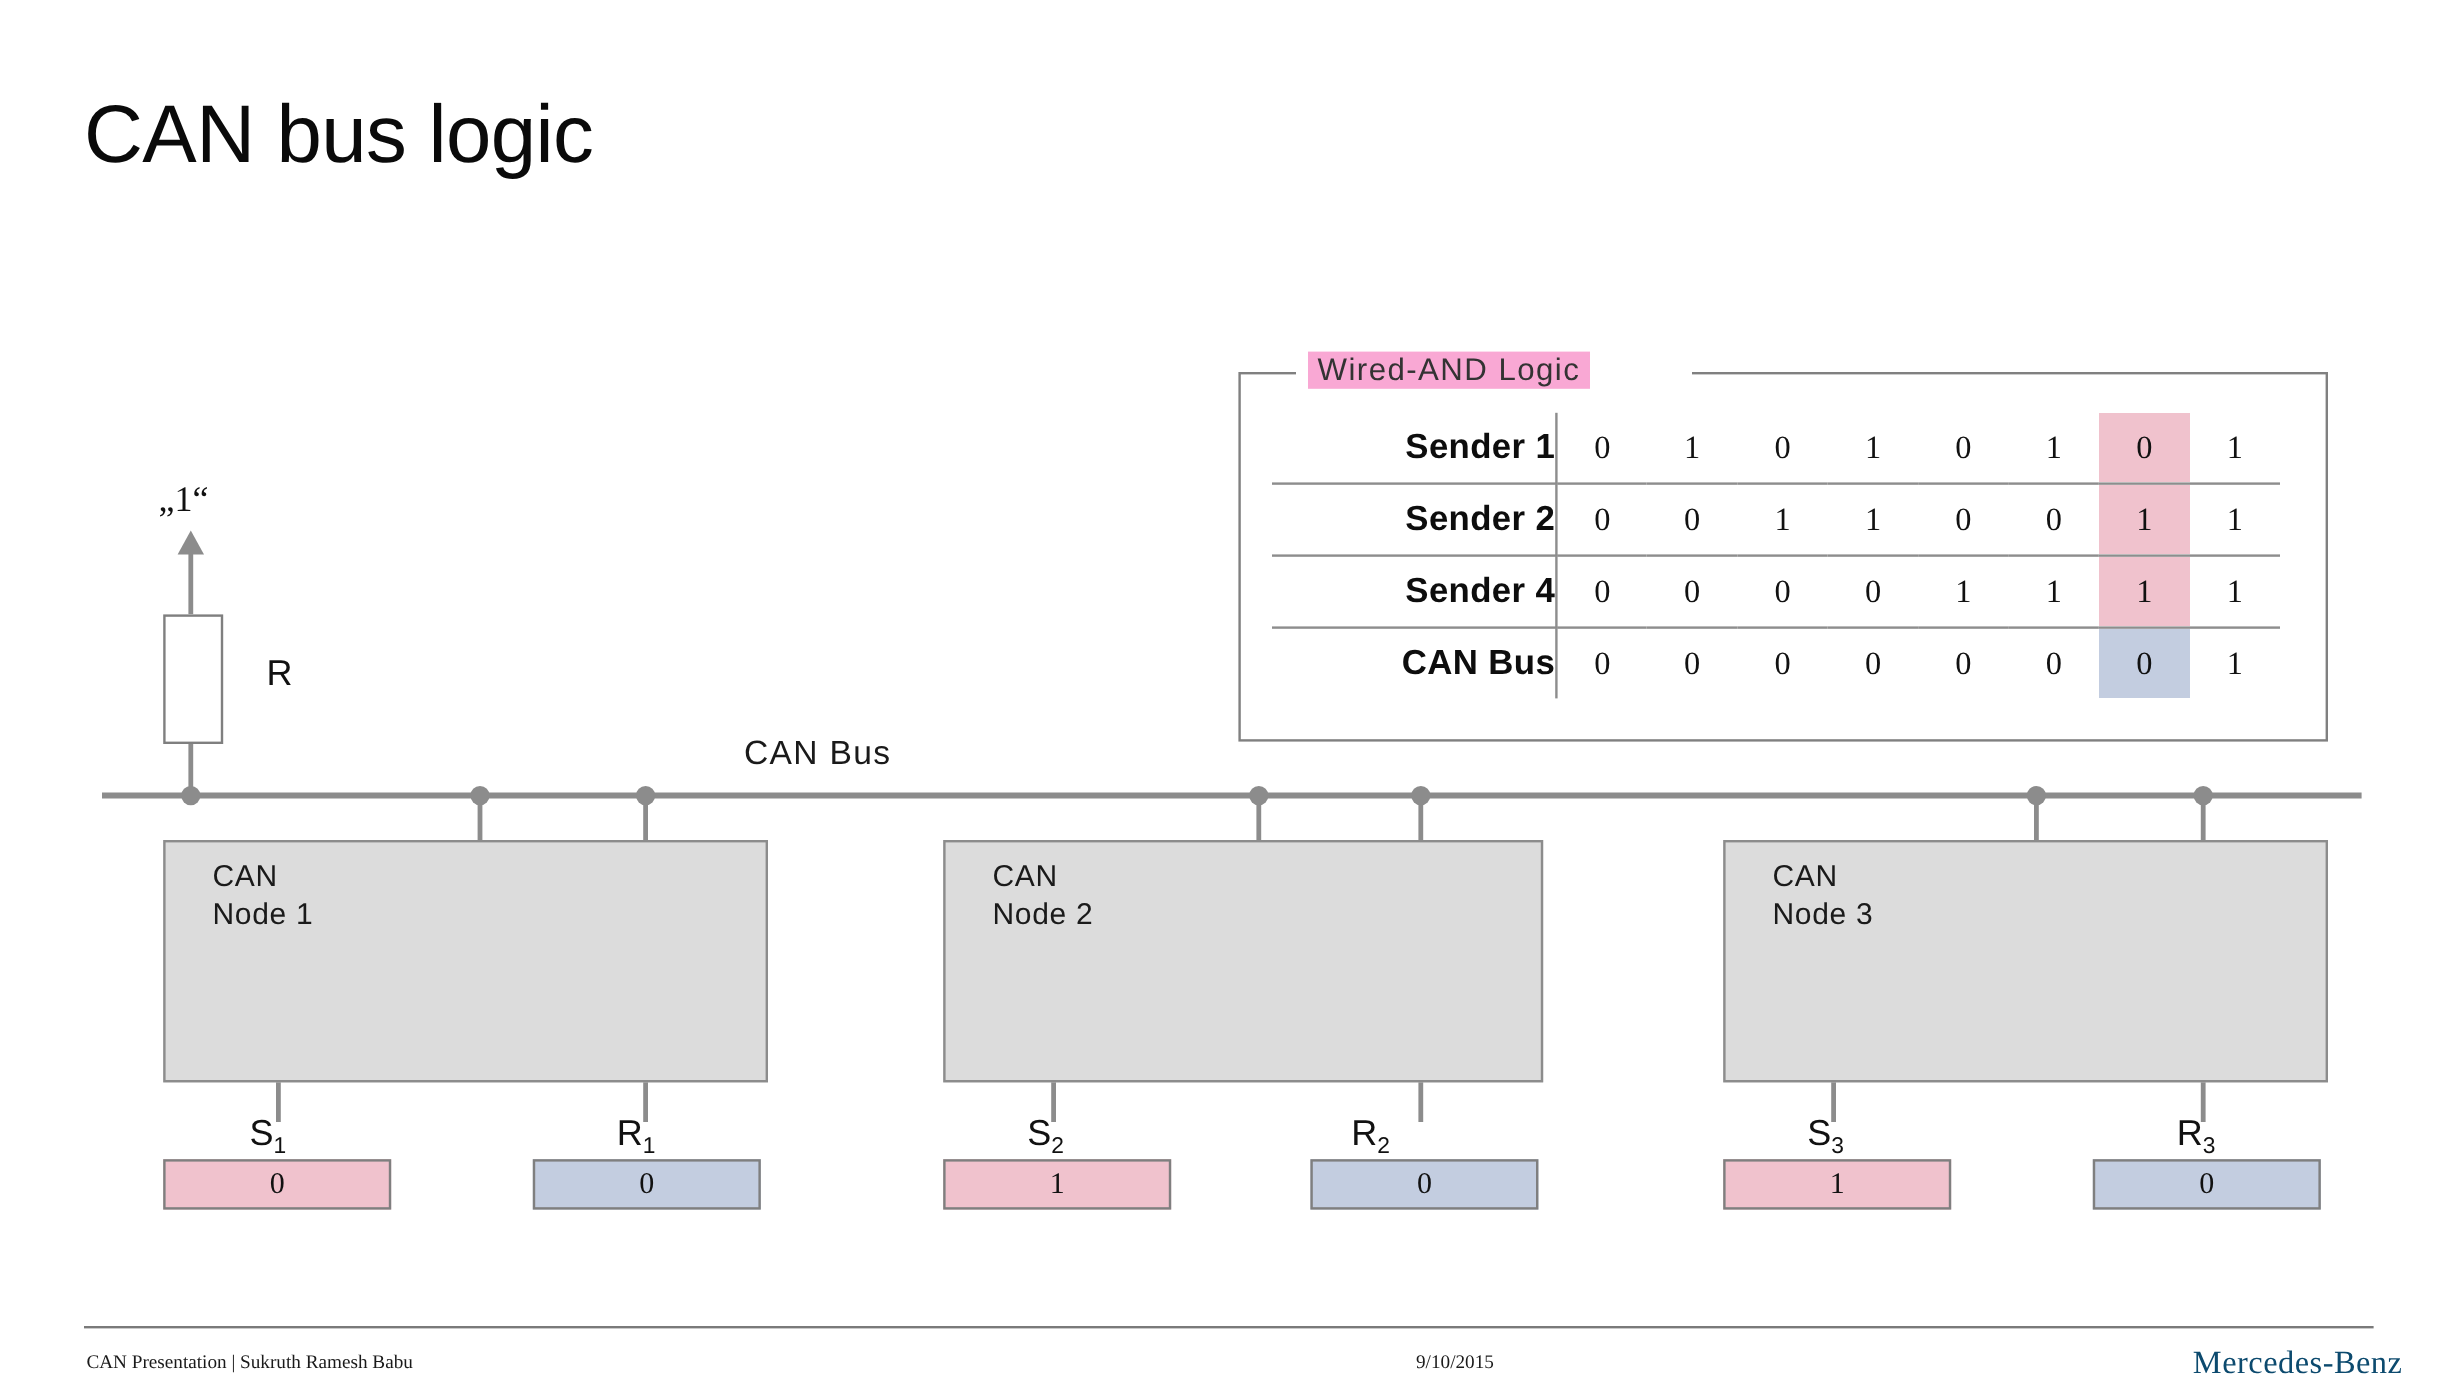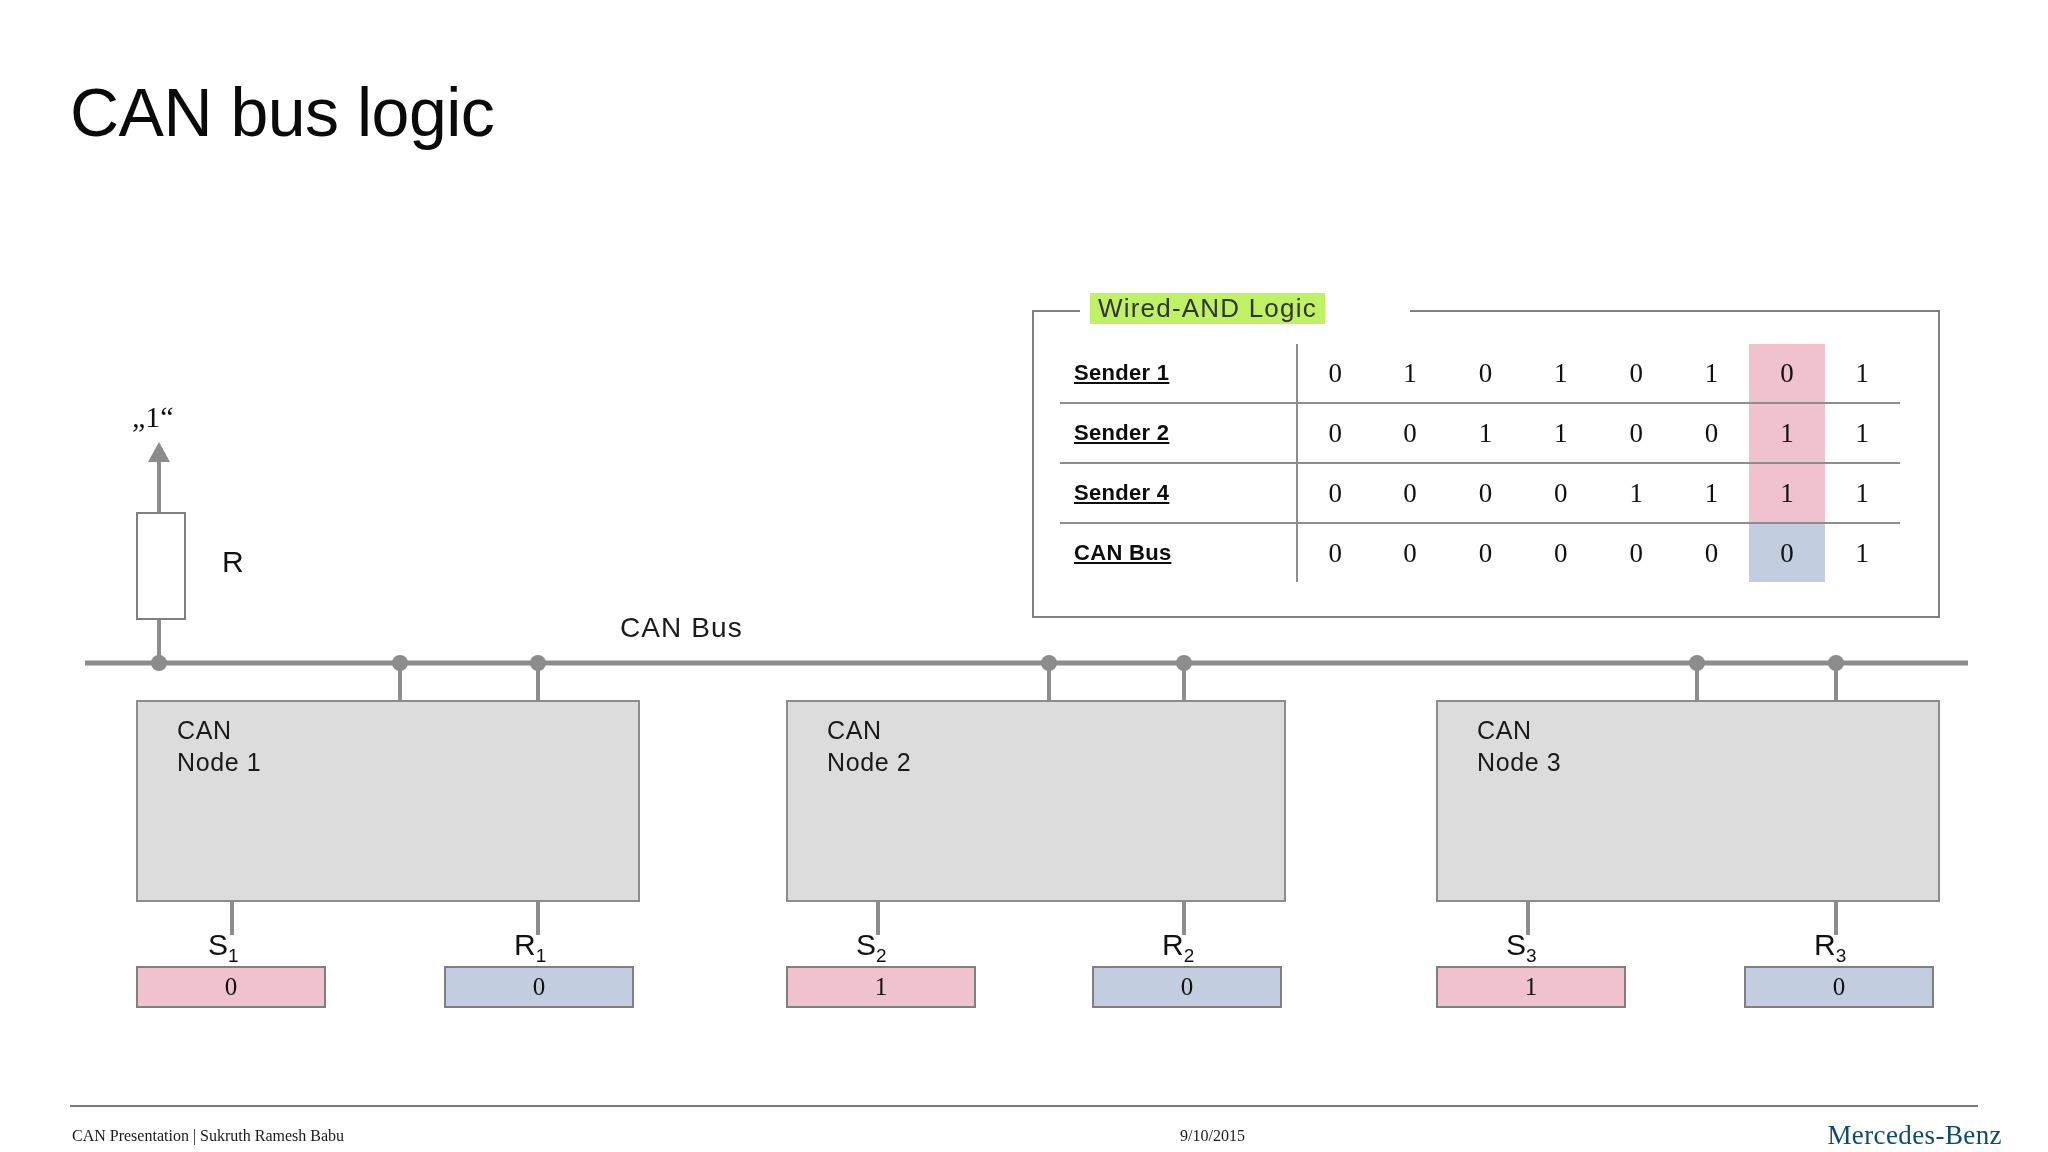--- a/index.html
+++ b/index.html
@@ -50,38 +50,37 @@
     position:absolute;inset:0;border:2px solid #808080;background:transparent;
   }
   
   .wa-legend-mask{
     position:absolute;left:48px;top:-12px;width:330px;height:24px;background:#ffffff;
   }
   .wa-legend{
     position:absolute;left:58px;top:-17px;
     font-family:"Liberation Sans", sans-serif;
     font-size:26px;color:#333333;letter-spacing:1.2px;white-space:nowrap;
-    background:#bef264;padding:0 8px;
+    background:#f9a8d4;padding:0 8px;
   }
   .wa-table{
     position:absolute;left:28px;top:34px;width:840px;
     border-collapse:collapse;table-layout:fixed;
   }
   .wa-table td{
     height:58px;padding:0;vertical-align:middle;
     font-family:"Liberation Serif", serif;
     font-size:27px;color:#111111;text-align:center;
     position:relative;
   }
   .wa-table td.rowlabel{
-    text-align:left;padding-left:14px;
-    font-family:"Liberation Sans", sans-serif;
-    font-weight:bold;font-size:22px;letter-spacing:.3px;color:#0d0d0d;
+    text-align:right;padding-left:14px;
+    font-family:"Liberation Sans", sans-serif;
+    font-weight:bold;font-size:29px;letter-spacing:.3px;color:#0d0d0d;
     width:222px;
-    text-decoration:underline;
   }
   .wa-table tr:not(:last-child) td{border-bottom:2px solid #8d8d8d;}
   .wa-table td.rowlabel{border-right:2px solid #8d8d8d;}
   .wa-table tr:last-child td.rowlabel{border-bottom:none;}
   .hl-pink{background:#f0c2cd;}
   .hl-blue{background:#c3cde0;}
 
   
   .circuit{position:absolute;left:0;top:0;width:2048px;height:1152px;}
   svg{display:block;}
@@ -247,21 +246,21 @@
 
   <div class="sig-label" style="left:208px;top:928px;">
     <span>S</span><sub>1</sub>
   </div>
   <div class="sig-label" style="left:514px;top:928px;">
     <span>R</span><sub>1</sub>
   </div>
   <div class="sig-label" style="left:856px;top:928px;">
     <span>S</span><sub>2</sub>
   </div>
-  <div class="sig-label" style="left:1162px;top:928px;">
+  <div class="sig-label" style="left:1126px;top:928px;">
     <span>R</span><sub>2</sub>
   </div>
   <div class="sig-label" style="left:1506px;top:928px;">
     <span>S</span><sub>3</sub>
   </div>
   <div class="sig-label" style="left:1814px;top:928px;">
     <span>R</span><sub>3</sub>
   </div>
 
   <div class="val-box val-s" style="left:136px;top:966px;">0</div>

